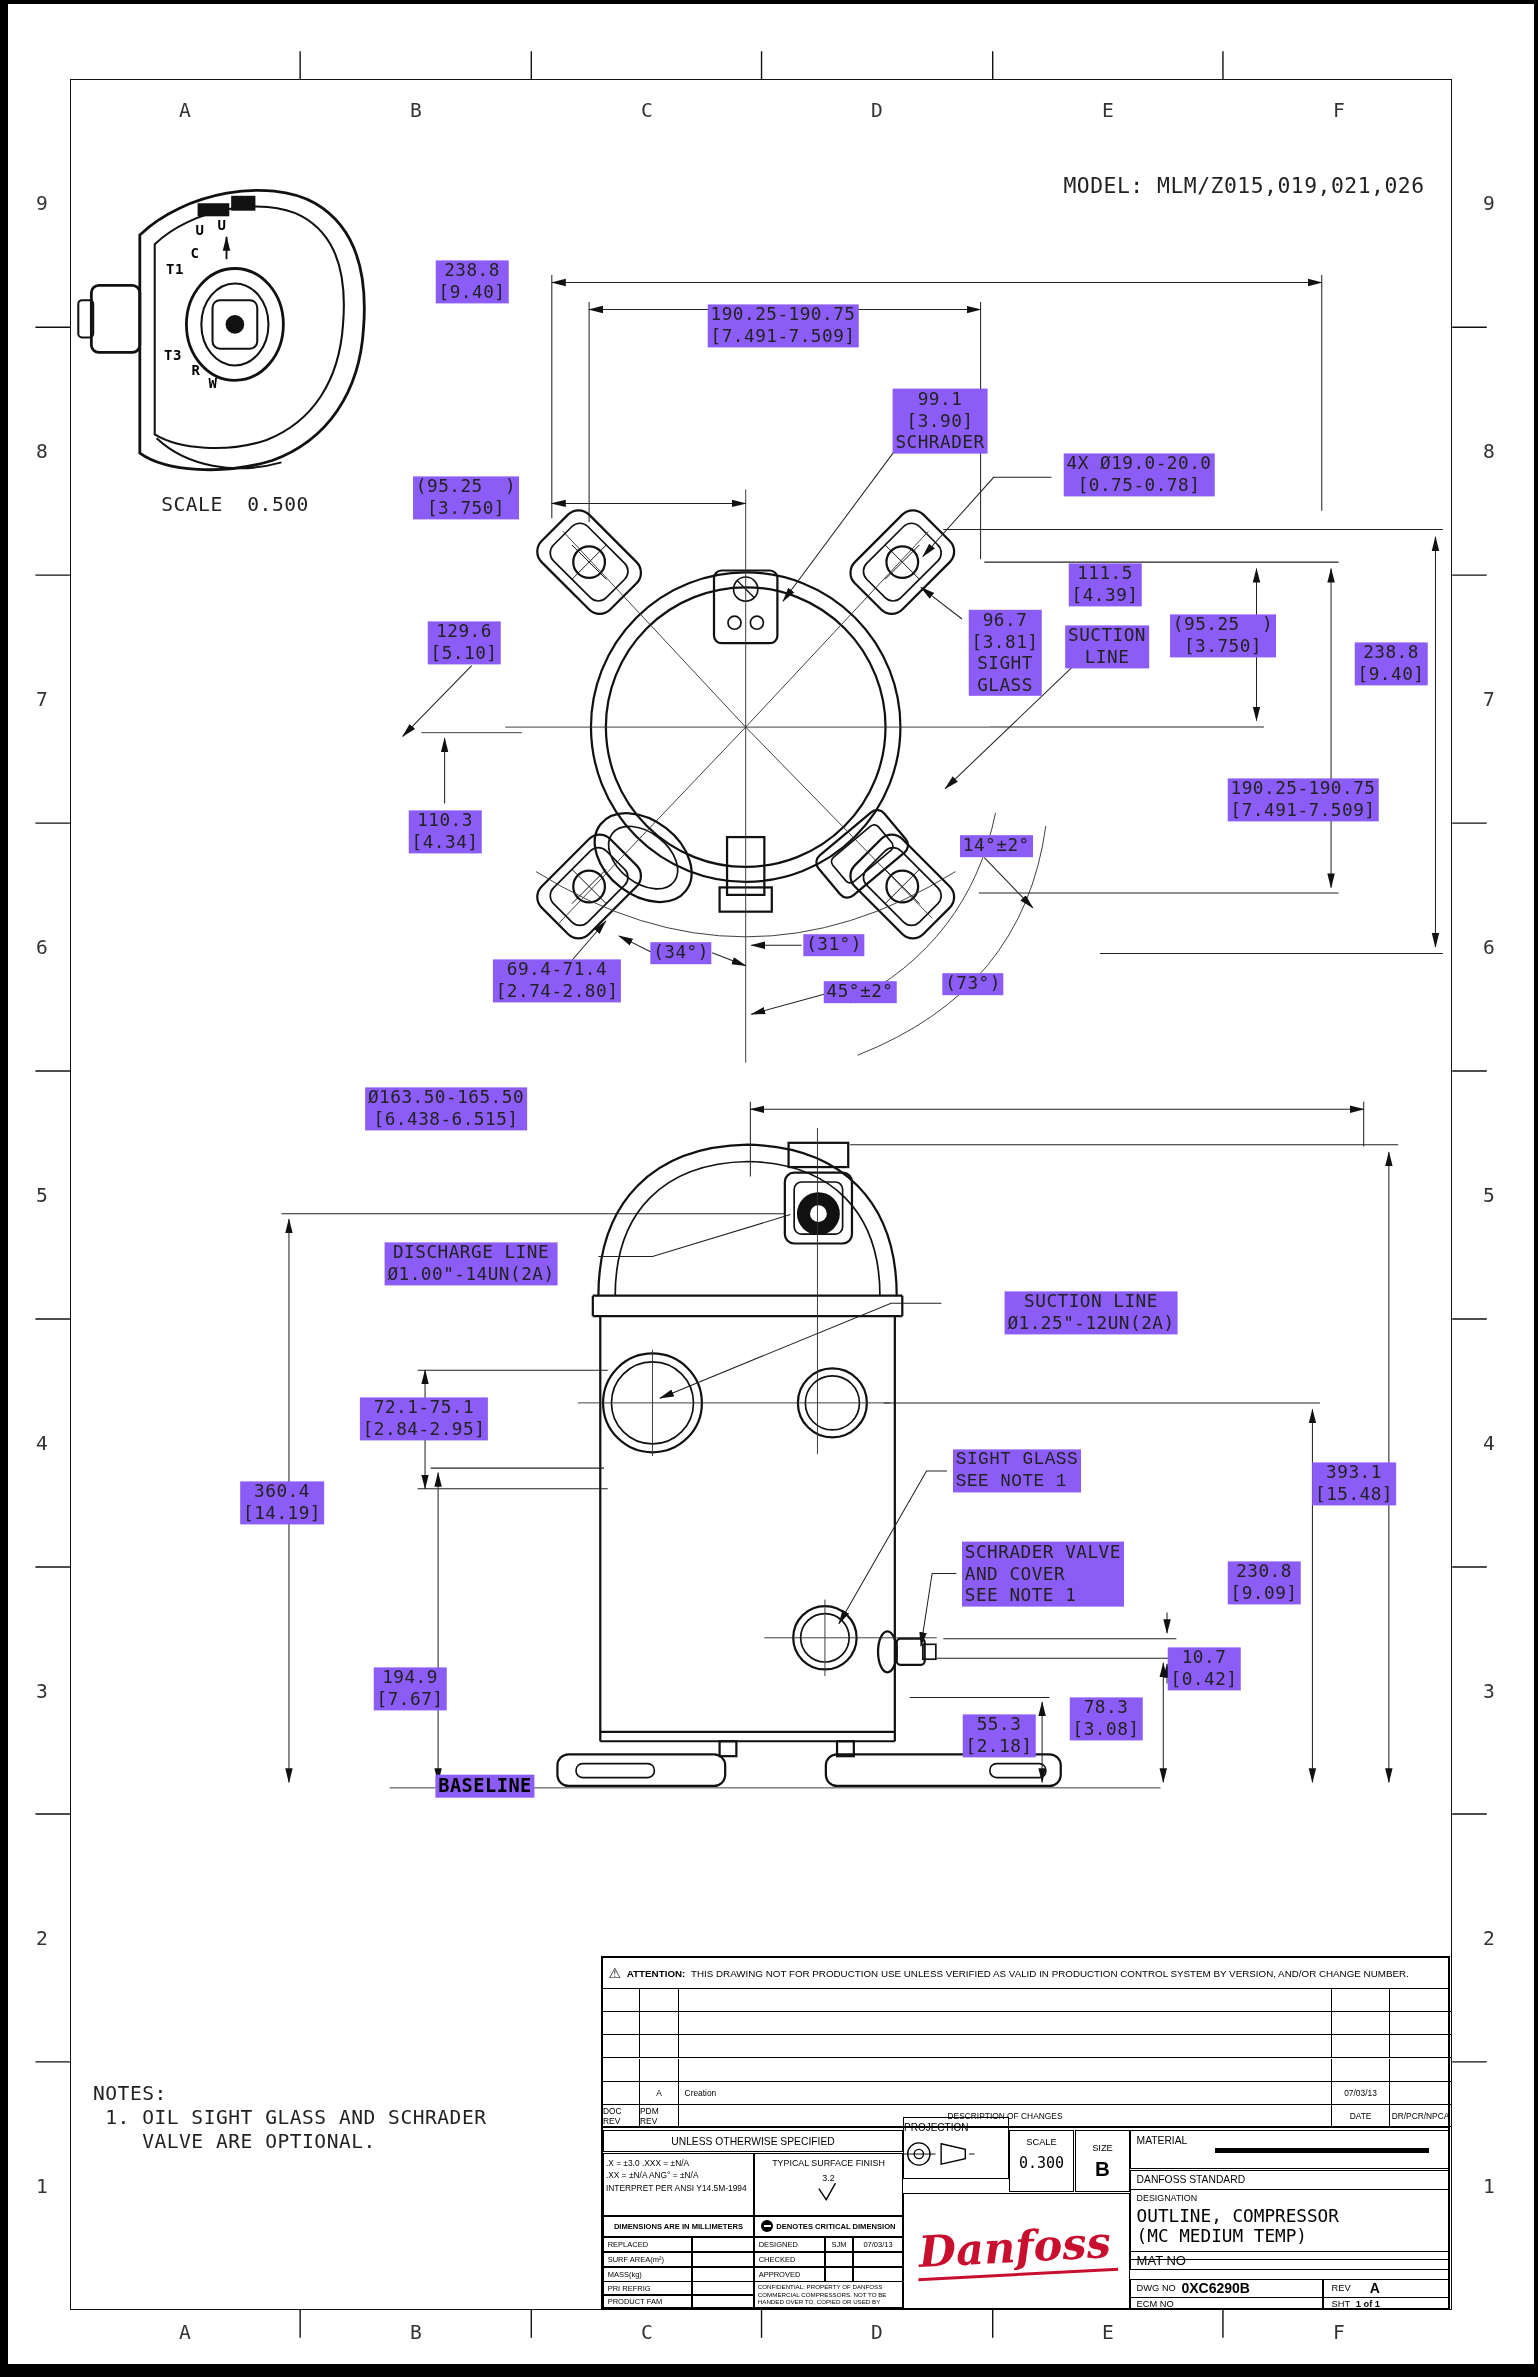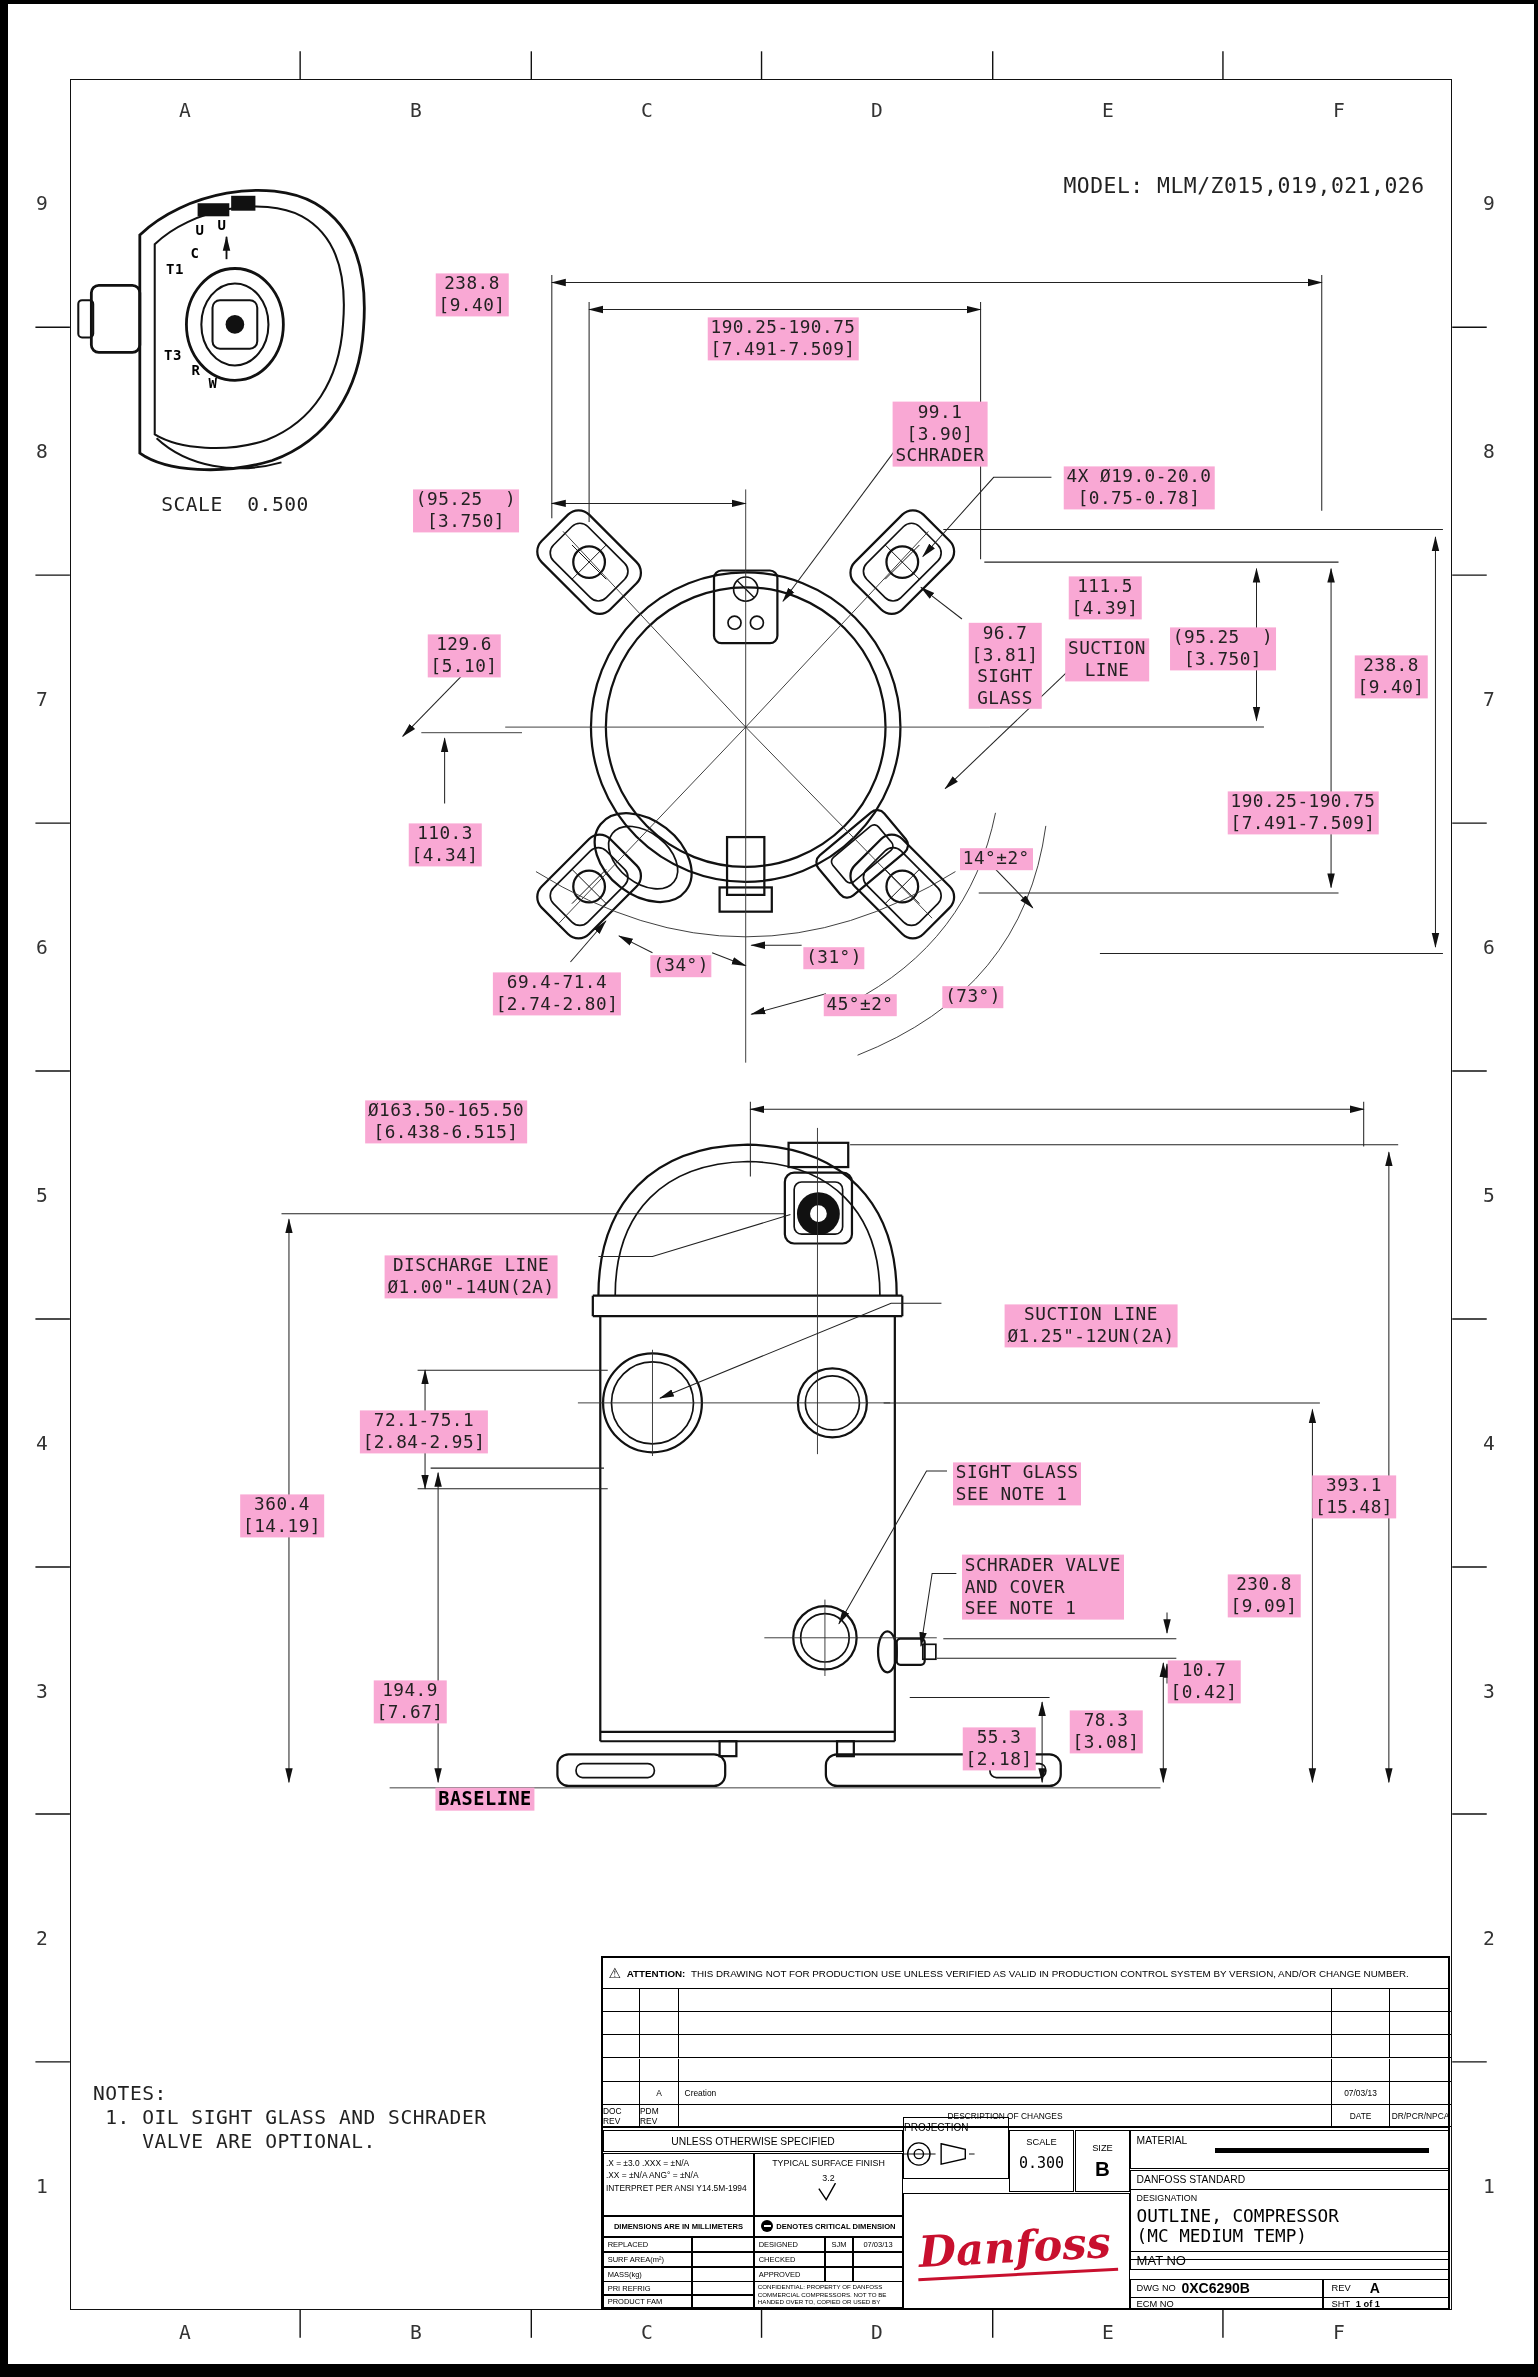--- a/index.html
+++ b/index.html
@@ -2,21 +2,21 @@
 <html style="font-size:15px"><head>
 <meta charset="utf-8">
 <style>
   html,body{margin:0;padding:0;background:#888;}
   .page{position:relative;width:1538px;height:2377px;background:#fff;overflow:hidden;
         font-family:"DejaVu Sans Mono", monospace;color:#111;}
   .edge{position:absolute;background:#000;}
   .frame{position:absolute;left:70px;top:79px;width:1382px;height:2231px;border:1.9px solid #111;box-sizing:border-box;}
   svg.lines{position:absolute;left:0;top:0;}
   .ann{position:absolute;white-space:pre;text-align:center;line-height:1.22;letter-spacing:0.5px;color:#222;}
-  .ann.bg{background:#f9a8d4;padding:0 2.8px;margin-top:13px;}
+  .ann.bg{background:#8b5cf6;padding:0 2.8px;}
   .ann.b{font-weight:bold;color:#000;}
   .zone{position:absolute;font-size:19.6px;color:#333;transform:translate(-50%,-50%);}
   
   .tb{position:absolute;left:601px;top:1956px;width:849px;height:354px;border:2.3px solid #000;
       box-sizing:border-box;font-family:"Liberation Sans", sans-serif;font-size:9.3px;color:#000;}
   .tb *{box-sizing:border-box;}
   .cell{border:0.9px solid #000;position:absolute;overflow:hidden;}
   .attn{left:0;top:0;width:100%;height:31px;border-bottom:1.9px solid #000;display:flex;align-items:center;gap:5.6px;padding:0 5.6px;font-size:9.8px;}
   .attn .warn{font-size:14px;line-height:1;}
   .revrow{position:absolute;left:0;width:100%;height:23px;}
@@ -310,21 +310,21 @@
       <div class="ann bg" style="left: 446px; top: 1109px; font-size: 17.7px; transform: translate(-50%, -50%);">Ø163.50-165.50
 [6.438-6.515]</div>
       <div class="ann bg" style="left: 471px; top: 1264px; font-size: 17.7px; transform: translate(-50%, -50%);">DISCHARGE LINE
 Ø1.00"-14UN(2A)</div>
       <div class="ann bg" style="left: 1091px; top: 1313px; font-size: 17.7px; transform: translate(-50%, -50%);">SUCTION LINE
 Ø1.25"-12UN(2A)</div>
       <div class="ann bg" style="left: 424px; top: 1419px; font-size: 17.7px; transform: translate(-50%, -50%);">72.1-75.1
 [2.84-2.95]</div>
       <div class="ann bg" style="left: 282px; top: 1503px; font-size: 17.7px; transform: translate(-50%, -50%);">360.4
 [14.19]</div>
-      <div class="ann bg" style="left: 953px; top: 1471px; font-size: 17.7px; transform: translate(0px, -50%); text-align: left;">SIGHT GLASS
+      <div class="ann bg" style="left: 953px; top: 1471px; font-size: 17.7px; transform: translate(0px, -50%); text-align: left; font-family: Liberation Mono, monospace;">SIGHT GLASS
 SEE NOTE 1</div>
       <div class="ann bg" style="left: 962px; top: 1574px; font-size: 17.7px; transform: translate(0px, -50%); text-align: left;">SCHRADER VALVE
 AND COVER
 SEE NOTE 1</div>
       <div class="ann bg" style="left: 1354px; top: 1484px; font-size: 17.7px; transform: translate(-50%, -50%);">393.1
 [15.48]</div>
       <div class="ann bg" style="left: 1264px; top: 1583px; font-size: 17.7px; transform: translate(-50%, -50%);">230.8
 [9.09]</div>
       <div class="ann bg" style="left: 1204px; top: 1669px; font-size: 17.7px; transform: translate(-50%, -50%);">10.7
 [0.42]</div>

